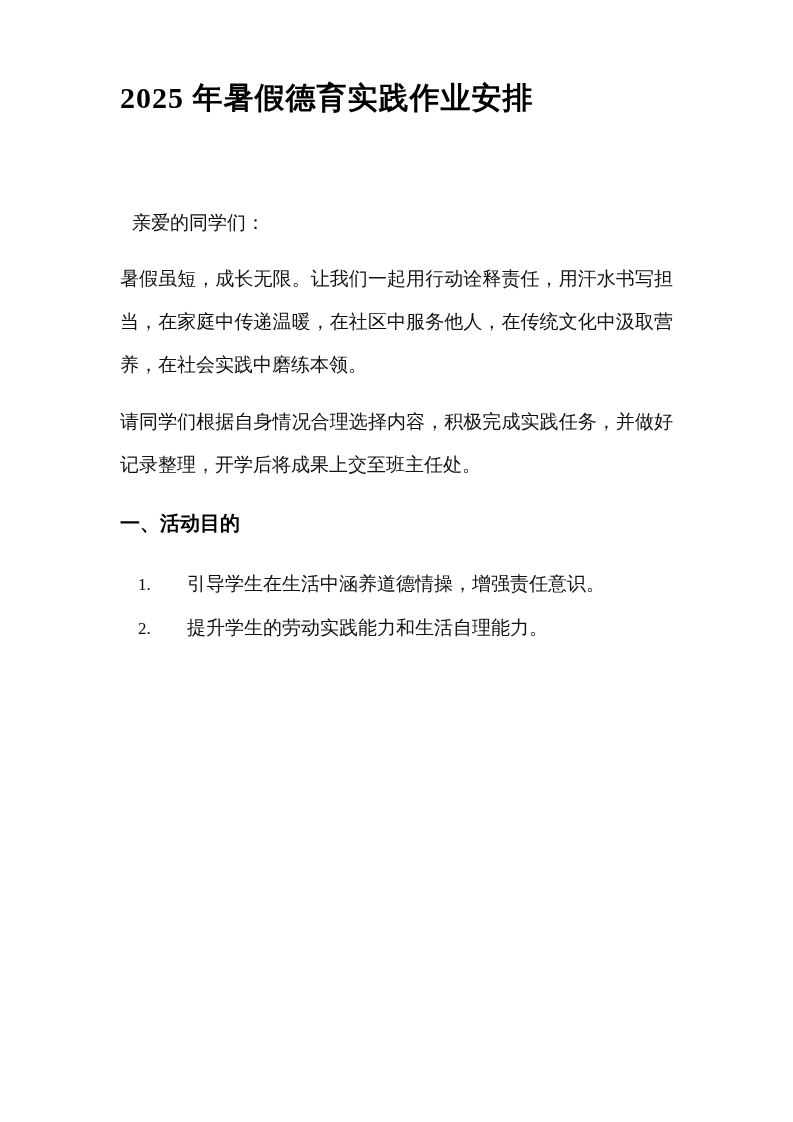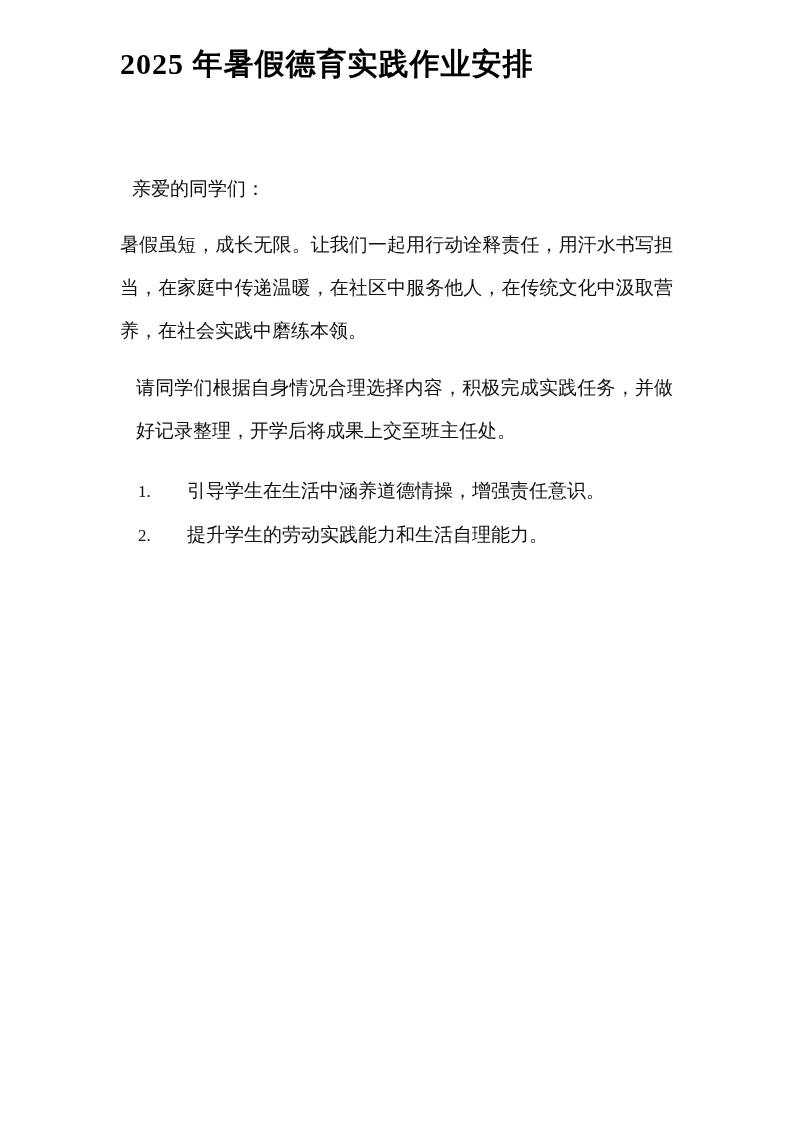--- a/index.html
+++ b/index.html
@@ -7,21 +7,21 @@
     padding: 0;
     background: #ffffff;
   }
   .page {
     position: relative;
     width: 793px;
     height: 1122px;
     background: #ffffff;
     color: #111111;
     box-sizing: border-box;
-    padding: 44px 120px 0 120px;
+    padding: 78px 120px 0 120px;
     overflow: hidden;
     font-family: "Liberation Serif", "DejaVu Serif", serif;
   }
   .doc-title {
     margin: 0;
     font-size: 30px;
     font-weight: bold;
     line-height: 40px;
     letter-spacing: 1px;
     color: #000000;
@@ -34,21 +34,21 @@
   }
   .para {
     font-size: 19px;
     line-height: 43px;
     text-align: justify;
     margin: 0;
   }
   .para-1 { margin-top: 19px; }
   .para-2 { margin-top: 14px; }
   .para-3 { margin-top: 13px; }
-  .para-4 { margin-top: 14px; margin-left: 16px; }
+  .para-4 { margin-top: 14px; }
   .section-heading {
     margin: 16px 0 0 0;
     font-size: 20px;
     font-weight: bold;
     line-height: 43px;
     color: #000000;
     font-family: "Liberation Sans", "DejaVu Sans", sans-serif;
   }
   .goal-list {
     margin: 17px 0 0 0;
@@ -81,20 +81,21 @@
   <h1 class="doc-title">2025 年暑假德育实践作业安排</h1>
 
   <p class="salutation">亲爱的同学们：</p>
 
 
 
   <p class="para para-3">暑假虽短，成长无限。让我们一起用行动诠释责任，用汗水书写担当，在家庭中传递温暖，在社区中服务他人，在传统文化中汲取营养，在社会实践中磨练本领。</p>
 
   <p class="para para-4">请同学们根据自身情况合理选择内容，积极完成实践任务，并做好记录整理，开学后将成果上交至班主任处。</p>
 
+  <h2 class="section-heading">一、活动目的</h2>
 
   <ol class="goal-list">
     <li class="goal-item">
       <span class="goal-number">1.</span>
       <span class="goal-text">引导学生在生活中涵养道德情操，增强责任意识。</span>
     </li>
     <li class="goal-item">
       <span class="goal-number">2.</span>
       <span class="goal-text">提升学生的劳动实践能力和生活自理能力。</span>
     </li>

